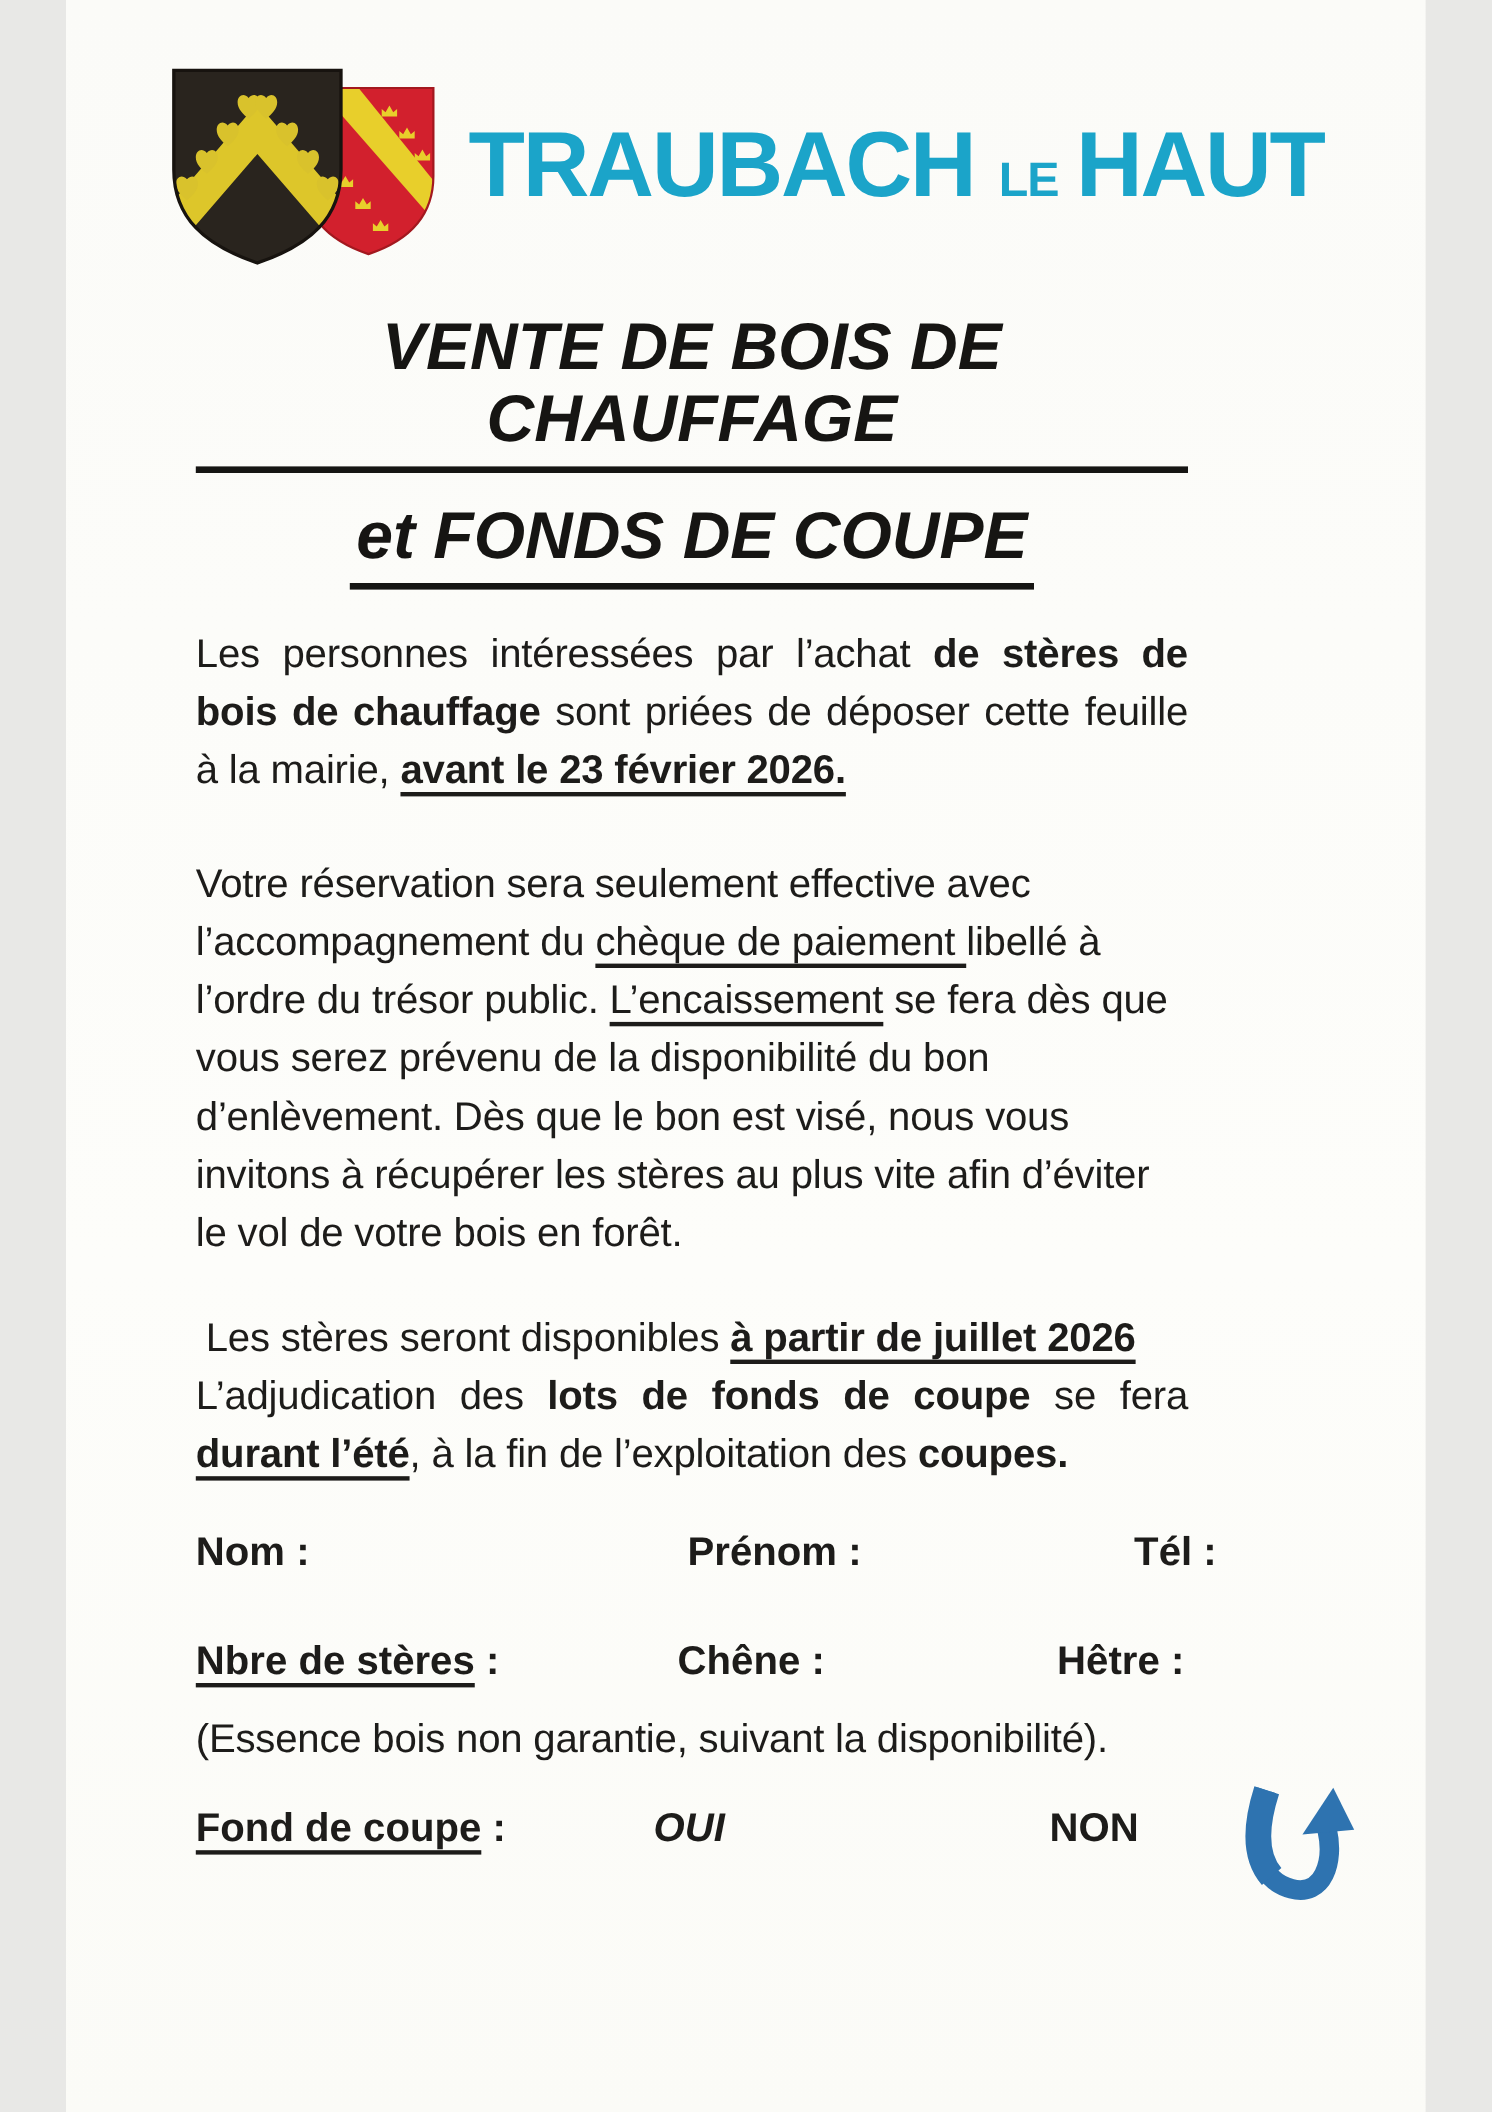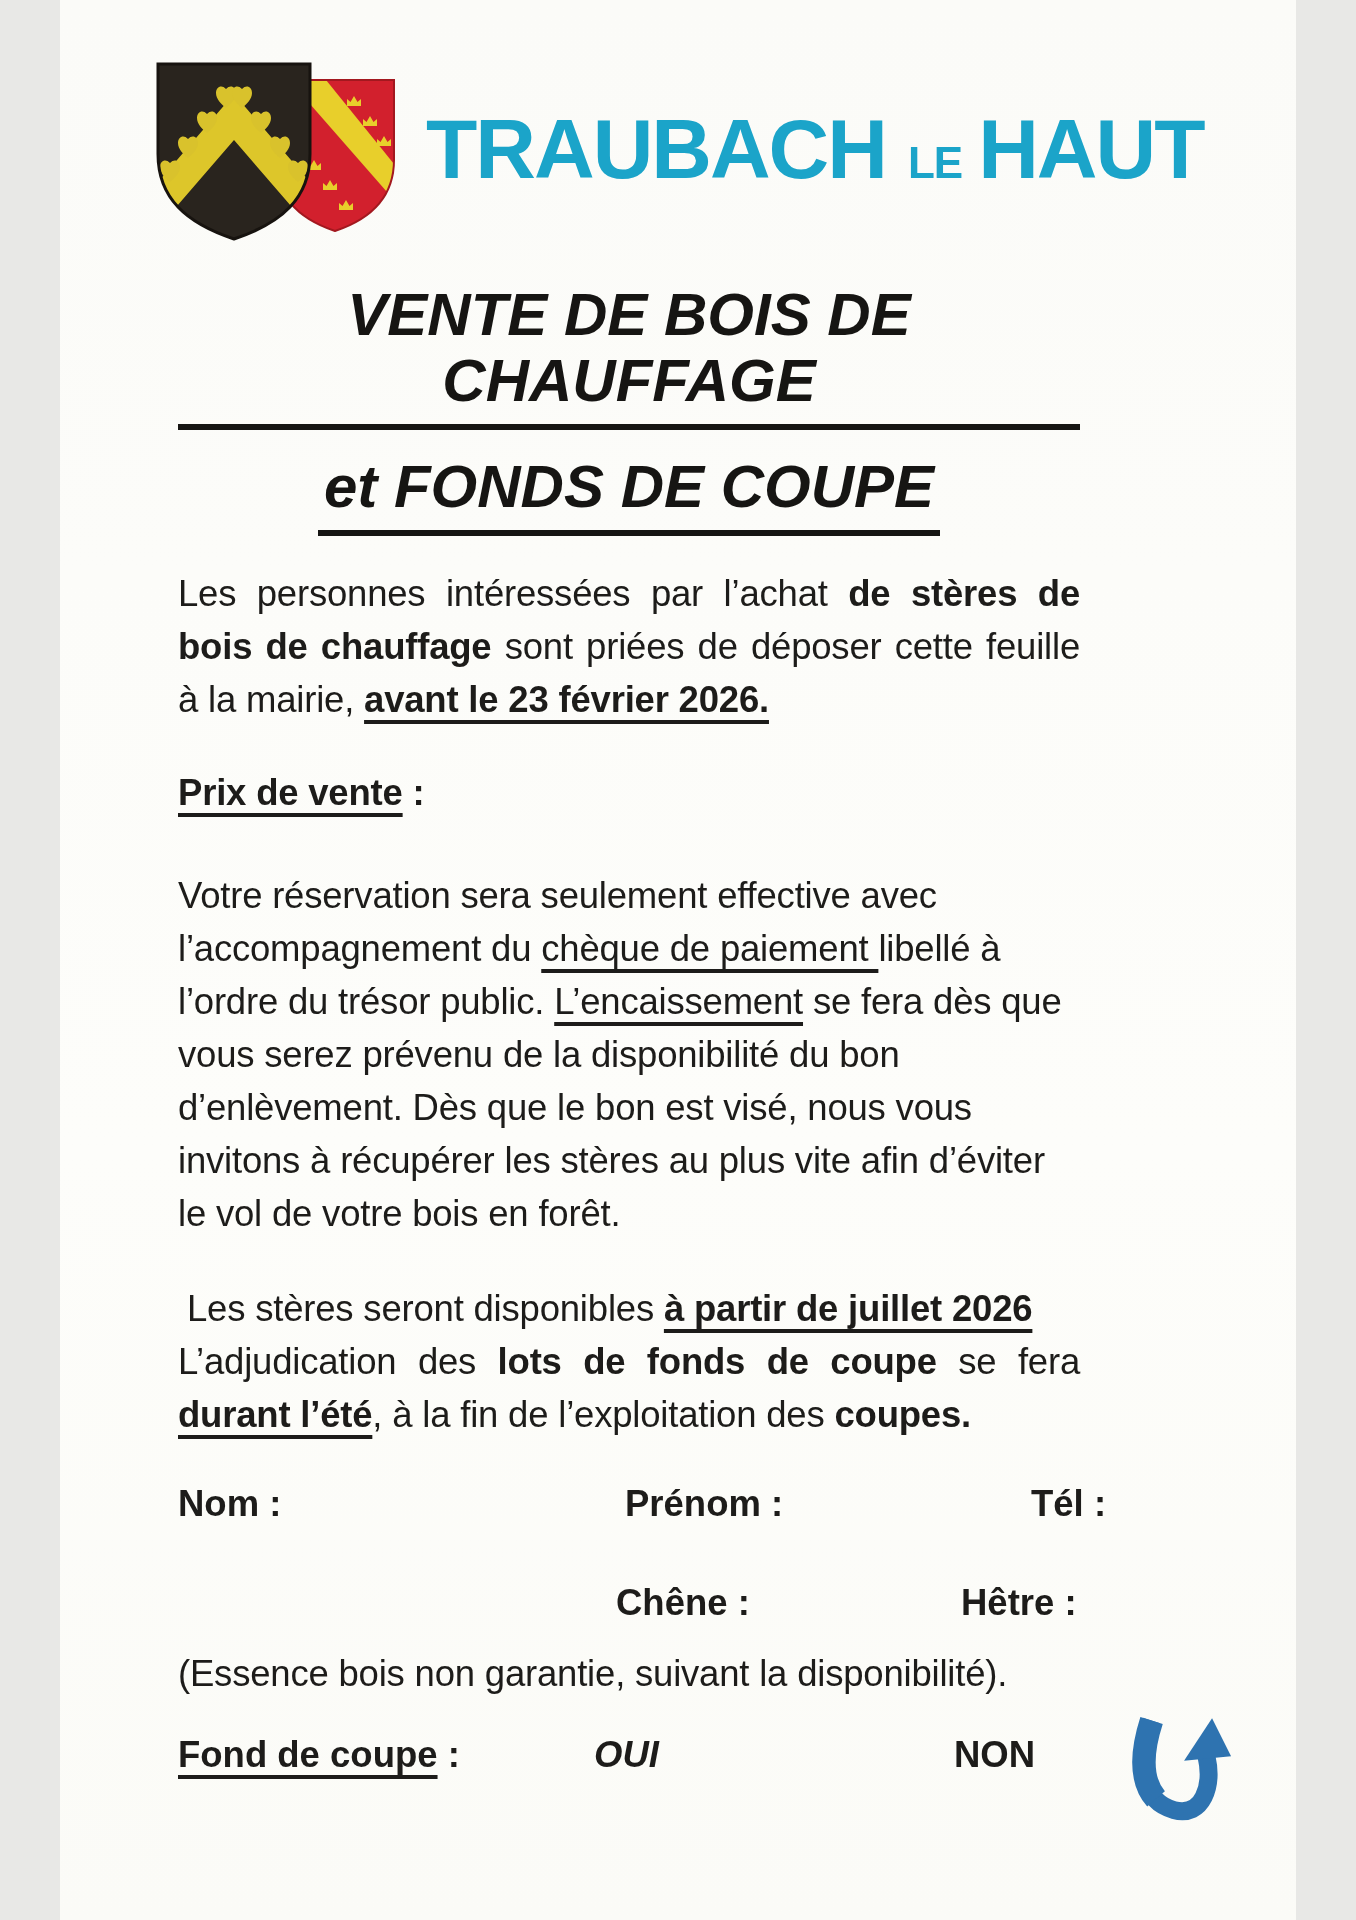--- a/index.html
+++ b/index.html
@@ -123,34 +123,34 @@
 
     <div class="hwrap h1wrap">
       <h1>VENTE DE BOIS DE CHAUFFAGE</h1>
     </div>
     <div class="hwrap h2wrap">
       <h2>et FONDS DE COUPE</h2>
     </div>
 
     <p class="intro just"><span>Les personnes intéressées par l’achat </span><span class="b">de stères de bois de chauffage</span><span> sont priées de déposer cette feuille à la mairie, </span><span class="b u">avant le 23 février 2026.</span></p>
 
-    <p class="price-title"><span class="b u">Prix de vente</span><span class="b"> :</span></p>
 
 
     <p class="reservation"><span>Votre réservation sera seulement effective avec l’accompagnement du </span><span class="u">chèque de paiement </span><span>libellé à l’ordre du trésor public. </span><span class="u">L’encaissement</span><span> se fera dès que vous serez prévenu de la disponibilité du bon d’enlèvement. Dès que le bon est visé, nous vous invitons à récupérer les stères au plus vite afin d’éviter le vol de votre bois en forêt.</span></p>
 
     <p class="availability just"><span>Les stères seront disponibles </span><span class="b u">à partir de juillet 2026</span><br><span>L’adjudication des </span><span class="b">lots de fonds de coupe</span><span> se fera </span><span class="b u">durant l’été</span><span>, à la fin de l’exploitation des </span><span class="b">coupes.</span></p>
 
     <div class="frow row-identity">
       <span class="fl c0">Nom :</span>
       <span class="fl c1">Prénom :</span>
       <span class="fl c2">Tél :</span>
     </div>
 
     <div class="frow row-steres">
+      <span class="fl c0"><span class="b u">Nbre de stères</span><span class="b"> :</span></span>
       <span class="fl c1">Chêne :</span>
       <span class="fl c2">Hêtre :</span>
     </div>
 
     <p class="note">(Essence bois non garantie, suivant la disponibilité).</p>
 
     <div class="frow row-cutting">
       <span class="fl c0"><span class="b u">Fond de coupe</span><span class="b"> :</span></span>
       <span class="fl c1">OUI</span>
       <span class="fl c2">NON</span>

